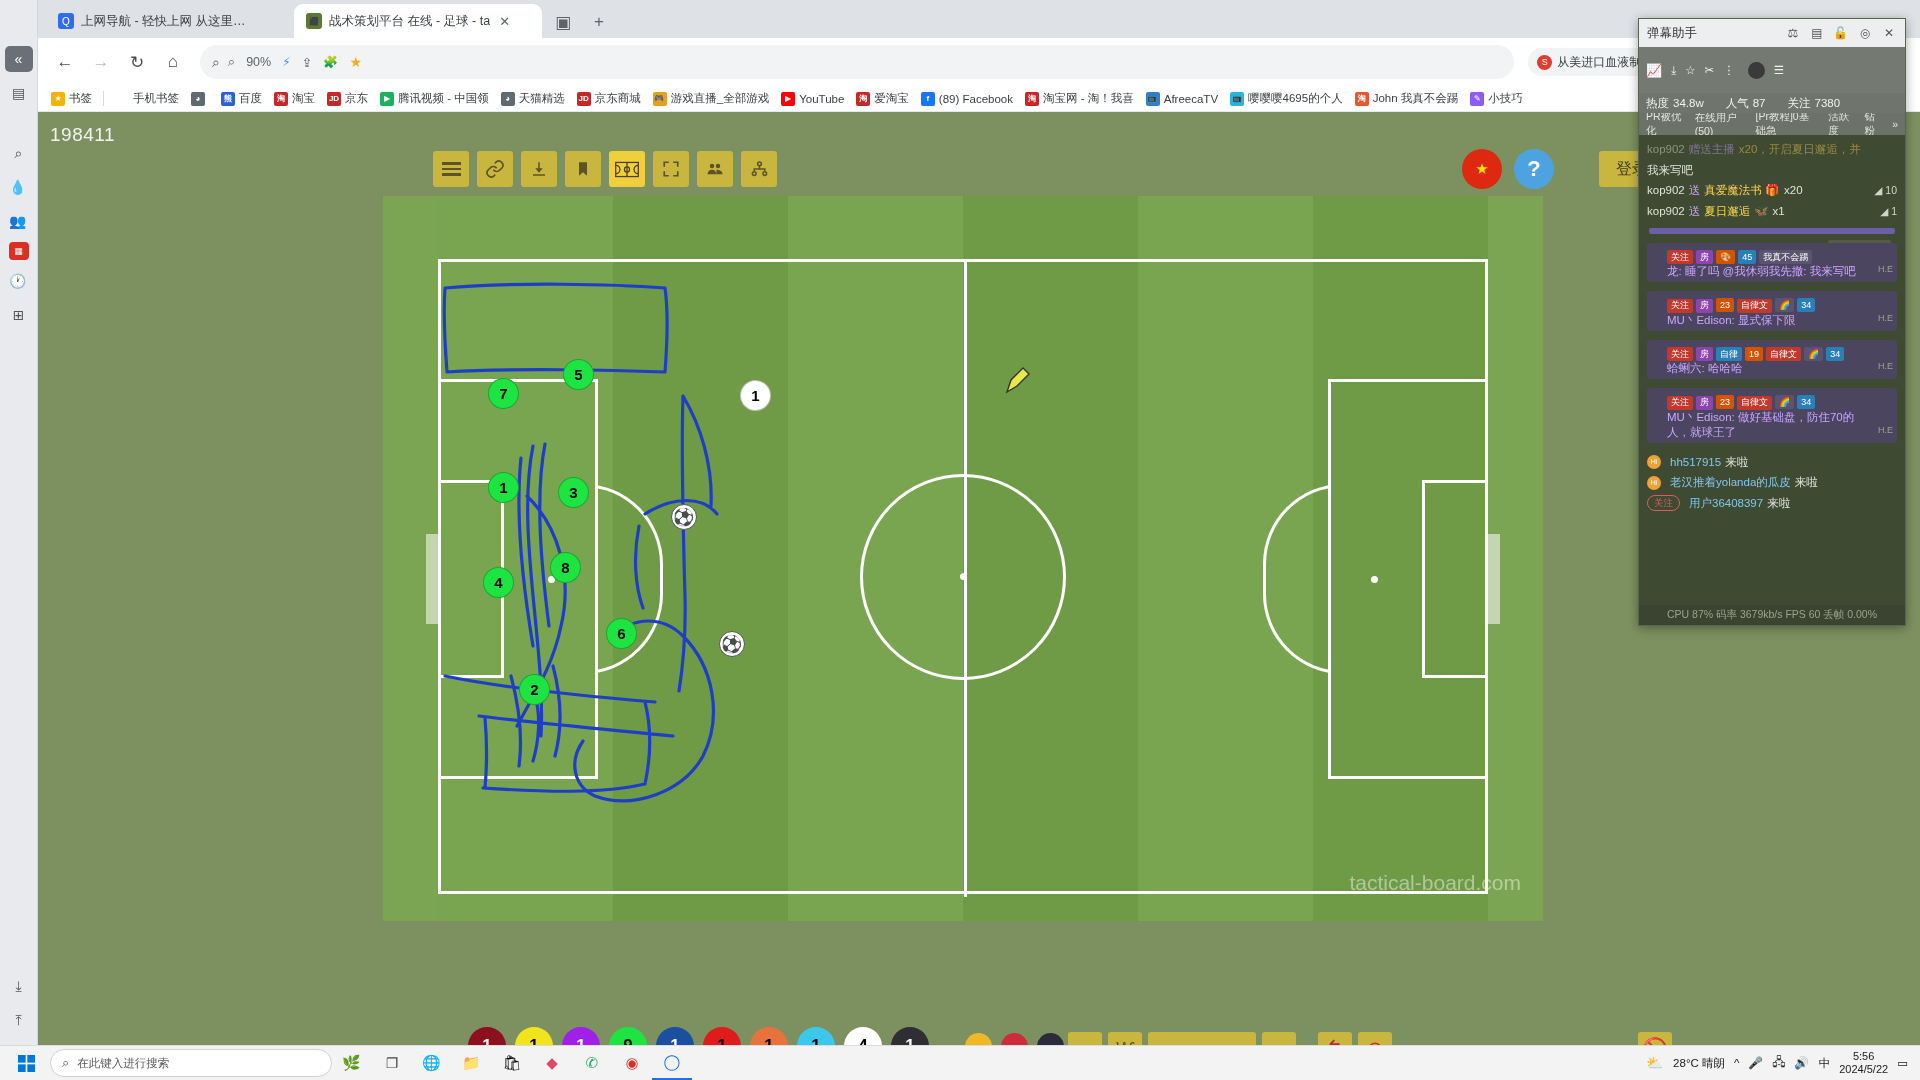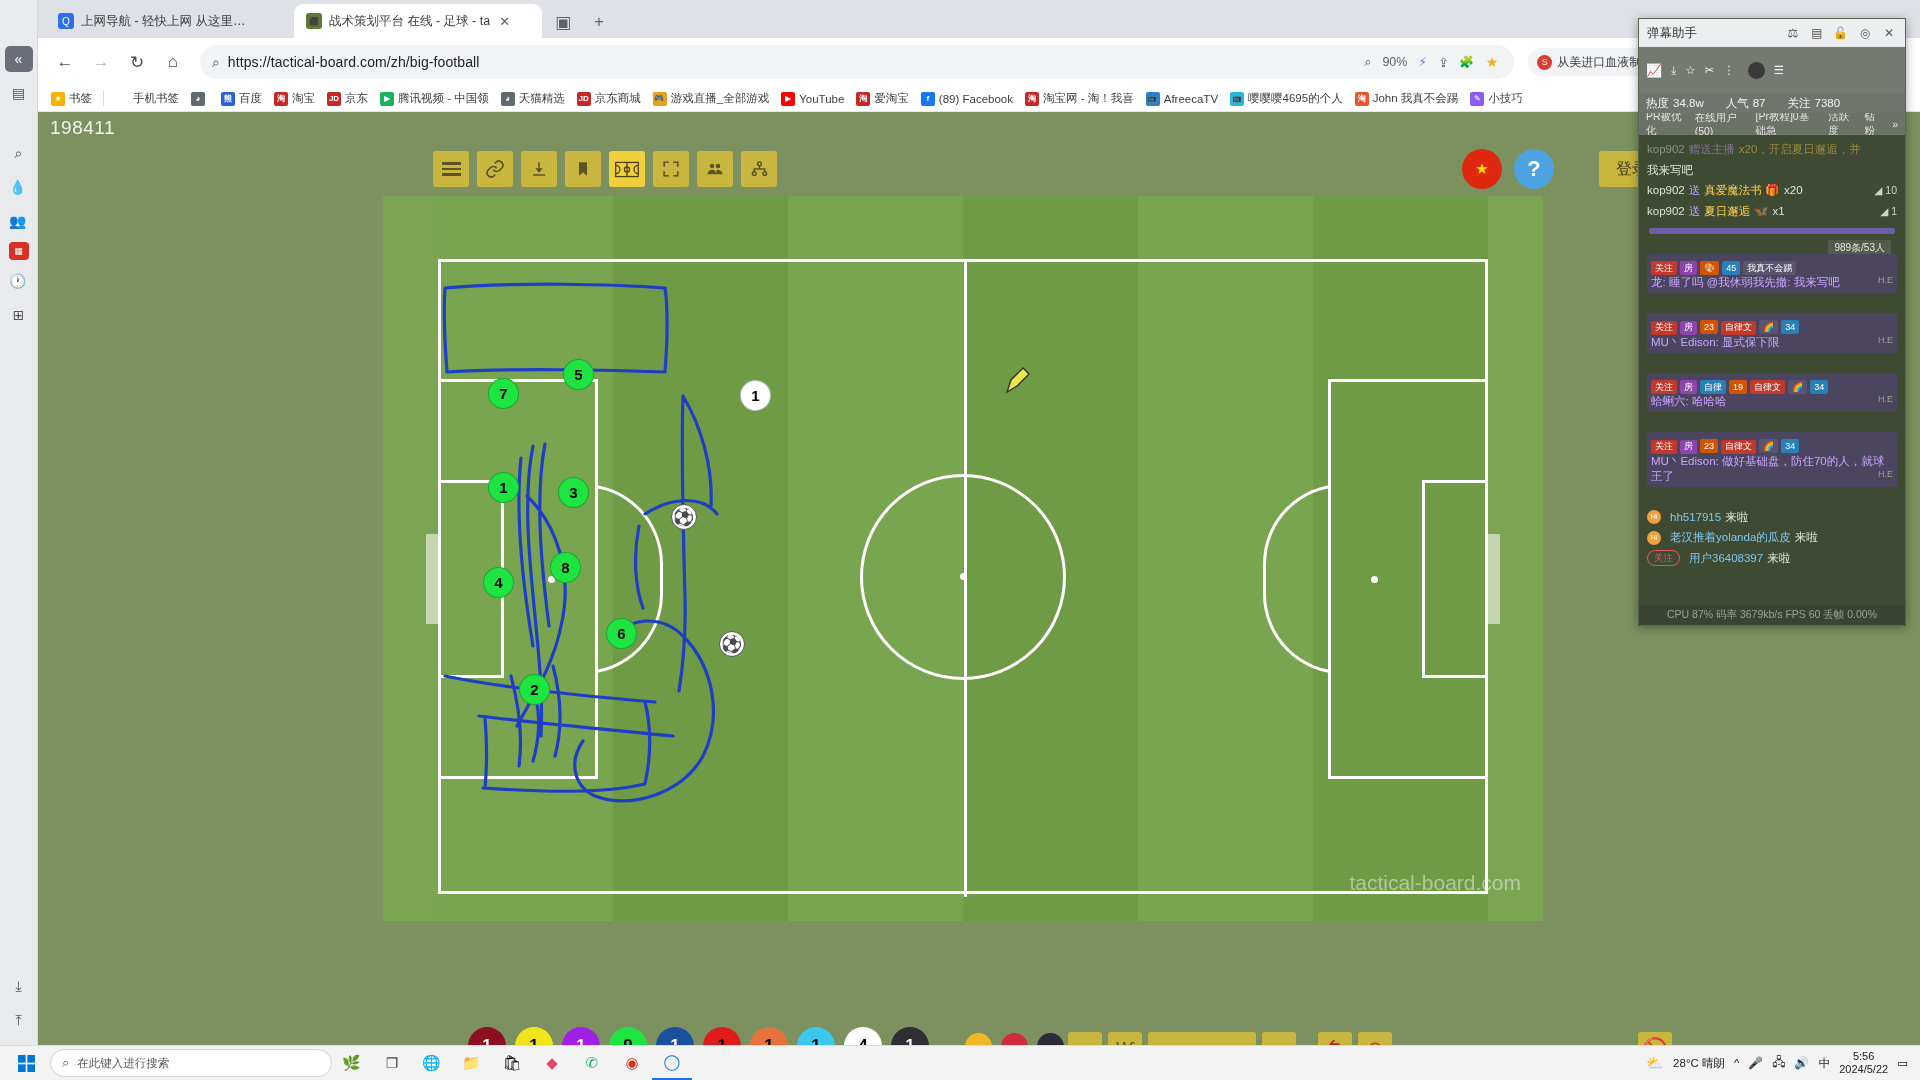--- a/index.html
+++ b/index.html
@@ -89,21 +89,21 @@
             display: flex; align-items: center; justify-content: center;
             font-size: 8px; color: #fff; font-weight: bold; }
   .bm-sep { width: 1px; height: 15px; background: #d8dade; margin: 0 4px; }
 
   
   .page {
     position: absolute; left: 38px; top: 112px; width: 1882px; height: 933px;
     background: #7d9160; overflow: hidden;
   }
   .page-id {
-    position: absolute; left: 12px; top: 5px;
+    position: absolute; left: 12px; top: 12px;
     font-size: 19px; color: #f2f2ef; letter-spacing: .5px; text-align: center;
   }
 
   
   .board-toolbar { position: absolute; left: 395px; top: 39px; display: flex; gap: 8px; }
   .tb-btn {
     width: 36px; height: 36px; background: #c9b63f; border-radius: 3px;
     display: flex; align-items: center; justify-content: center;
     color: #5c5426;
   }
@@ -197,21 +197,21 @@
   }
   .dm-sub {
     height: 22px; background: #6c7268; display: flex; align-items: center;
     padding: 0 7px; gap: 10px; font-size: 10.5px; color: #e2e4e0; overflow: hidden;
   }
   .dm-list { flex: 1; overflow: hidden; padding: 4px 8px; position: relative; }
   .dm-row { font-size: 11.5px; color: #dfe3d8; line-height: 1.45; padding: 2px 0; display: flex; flex-wrap: wrap; gap: 4px; align-items: center; }
   .dm-gift-name { color: #c8a2ff; }
   .dm-gift-item { color: #ffd24d; }
   .dm-cnt { margin-left: auto; color: #cfd6c6; font-size: 10.5px; }
-  .dm-badgerow { background: #4b4560; border-radius: 3px; padding: 3px 4px; margin: 20px 0; }
+  .dm-badgerow { background: #4b4560; border-radius: 3px; padding: 3px 20px; margin: 9px 0; }
   .bdg {
     display: inline-flex; align-items: center; justify-content: center;
     height: 14px; padding: 0 4px; border-radius: 2px; font-size: 9px;
     color: #fff; margin-right: 3px; white-space: nowrap;
   }
   .dm-msg { color: #c9a5ff; font-size: 11.5px; }
   .dm-hi { width: 14px; height: 14px; border-radius: 50%; background: #f0a13c;
            display: inline-flex; align-items: center; justify-content: center;
            font-size: 7px; color: #fff; margin-right: 5px; }
   .dm-user { color: #7ec8f0; }
@@ -277,21 +277,20 @@
     <div class="tab-newbtn" style="left:548px">+</div>
   </div>
 
   <div class="navbar">
     <div class="nav-btn">←</div>
     <div class="nav-btn dim">→</div>
     <div class="nav-btn">↻</div>
     <div class="nav-btn">⌂</div>
     <div class="omnibox">
       <span style="font-size:14px;color:#5f6368">⌕</span>
-      <span class="omni-url">https://tactical-board.com/zh/big-football</span>
       <span class="omni-right">
         <span style="font-size:13px;color:#5f6368">⌕</span>
         <span class="omni-zoom">90%</span>
         <span style="font-size:12px;color:#4f80ff">⚡</span>
         <span style="font-size:13px;color:#5f6368">⇪</span>
         <span style="font-size:12px">🧩</span>
         <span style="font-size:14px;color:#f2b01e">★</span>
       </span>
     </div>
     <div class="nav-right">

